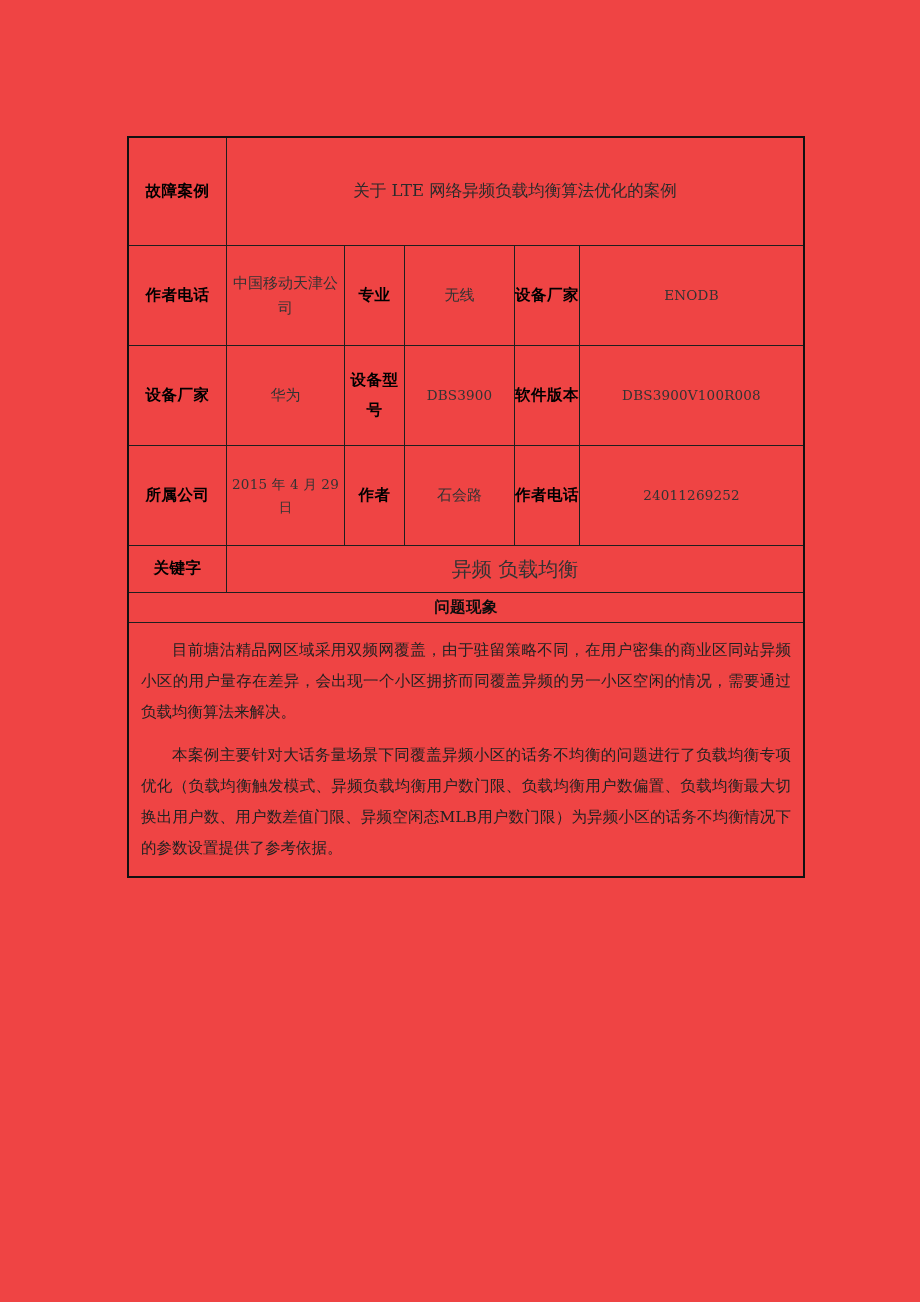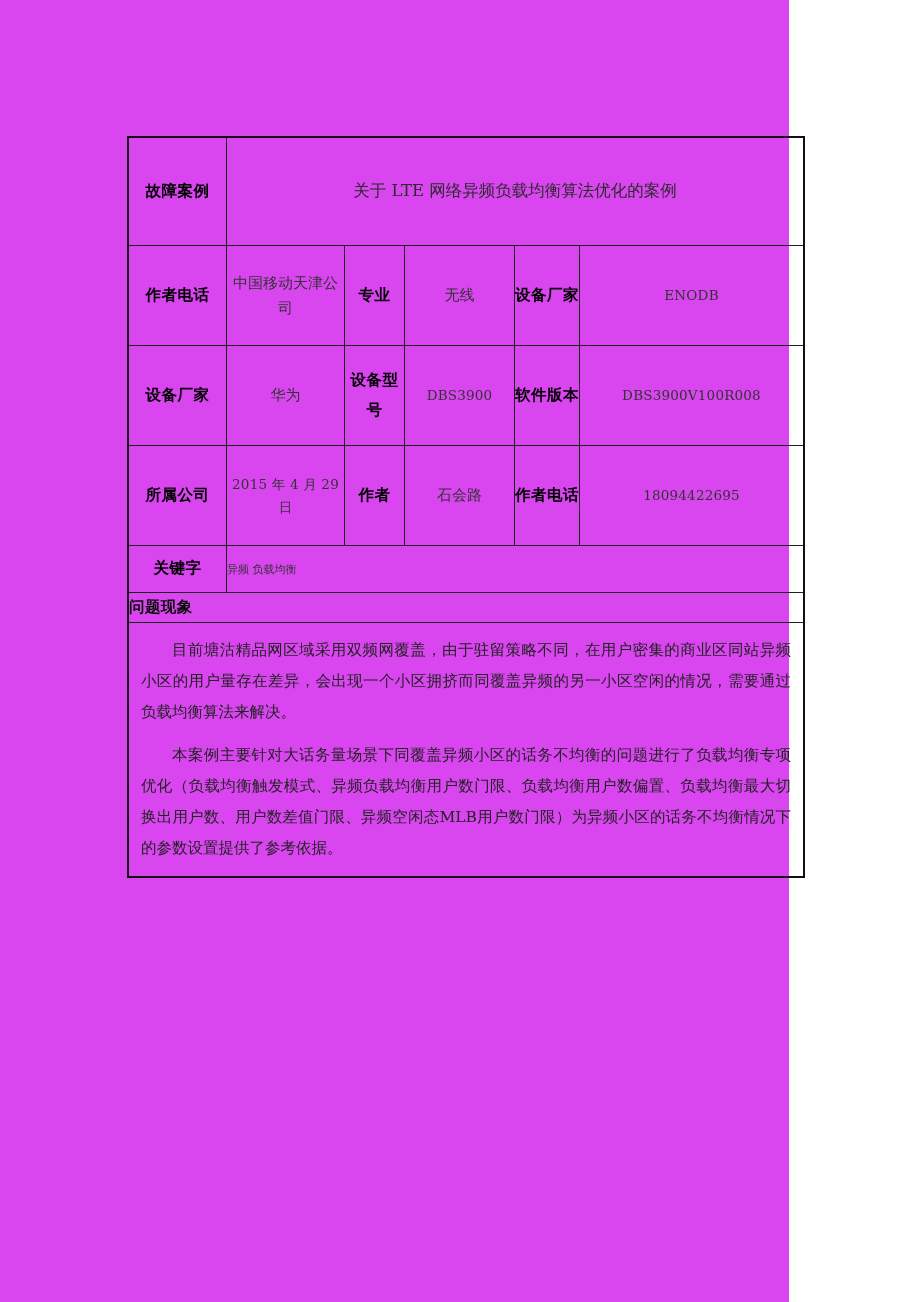--- a/index.html
+++ b/index.html
@@ -13,23 +13,23 @@
     font-family: "DejaVu Serif", "Liberation Serif", serif;
     color: #1a1a1a;
     position: relative;
     overflow: hidden;
   }
 
   .page {
     position: absolute;
     left: 0;
     top: 0;
-    width: 789px;
+    width: 920px;
     height: 1302px;
-    background: #d946ef;
+    background: #ef4444;
   }
 
   .doc-table {
     position: absolute;
     left: 128px;
     top: 137px;
     width: 675px;
     border-collapse: collapse;
     table-layout: fixed;
   }
@@ -73,31 +73,31 @@
   .title-cell {
     font-family: "DejaVu Serif", "Liberation Serif", serif;
     font-size: 16.5px;
     text-align: center;
     color: #2b2b2b;
     line-height: 1.6;
   }
 
   .keyword-value {
     font-family: "DejaVu Serif", "Liberation Serif", serif;
-    font-size: 11px;
-    text-align: left;
+    font-size: 20px;
+    text-align: center;
     padding-left: 14px;
     color: #333333;
   }
 
   .section-head {
     font-family: "DejaVu Sans", "Liberation Sans", sans-serif;
     font-weight: bold;
     font-size: 15.5px;
-    text-align: left;
+    text-align: center;
     padding: 5px 0 5px 9px;
     color: #0d0d0d;
     letter-spacing: 0.4px;
   }
 
   .body-cell {
     padding: 6px 9px 8px 9px;
     text-align: justify;
     text-justify: inter-ideograph;
   }
@@ -158,21 +158,21 @@
         <td class="label-cell">软件版本</td>
         <td class="value-cell small">DBS3900V100R008</td>
       </tr>
 
       <tr class="r-date">
         <td class="label-cell">所属公司</td>
         <td class="value-cell small">2015 年 4 月 29 日</td>
         <td class="label-cell">作者</td>
         <td class="value-cell">石会路</td>
         <td class="label-cell">作者电话</td>
-        <td class="value-cell small">18094422695</td>
+        <td class="value-cell small">24011269252</td>
       </tr>
 
       <tr class="r-keyword">
         <td class="label-cell">关键字</td>
         <td class="keyword-value" colspan="5">异频  负载均衡</td>
       </tr>
 
       <tr class="r-section">
         <td class="section-head" colspan="6">问题现象</td>
       </tr>

